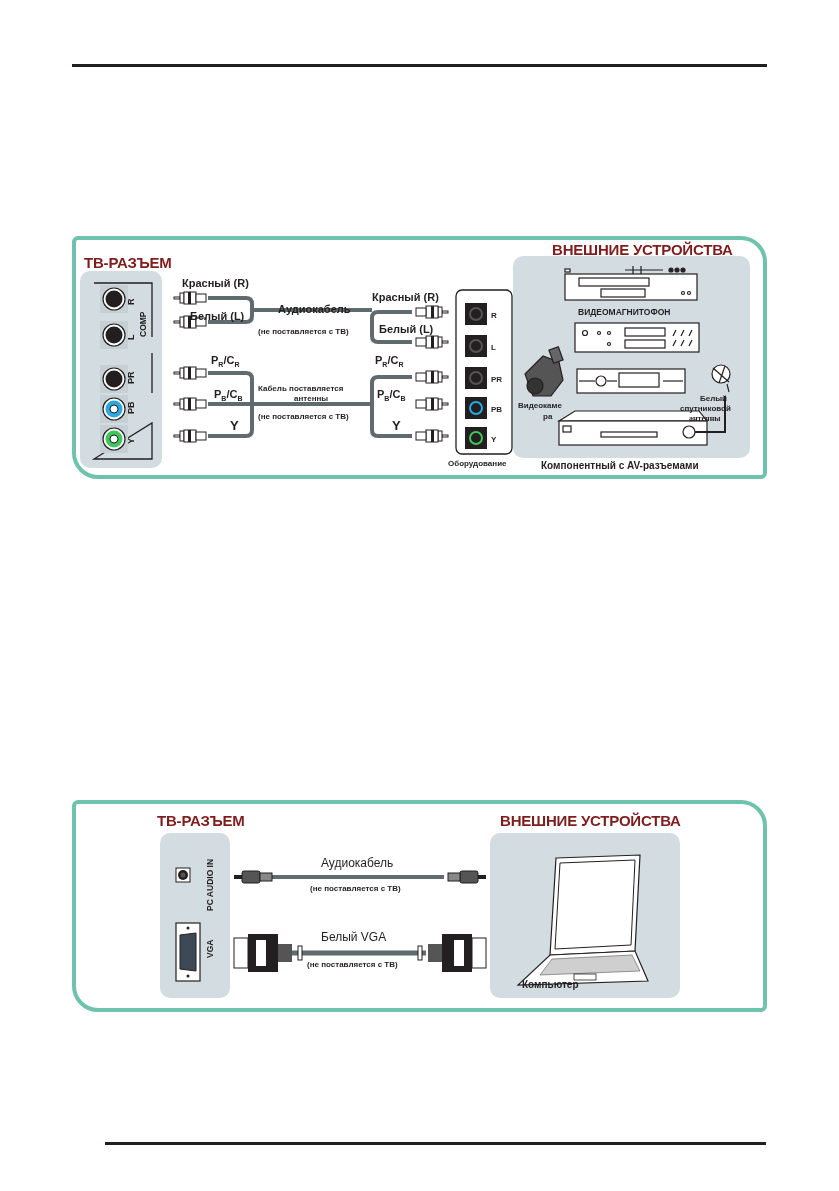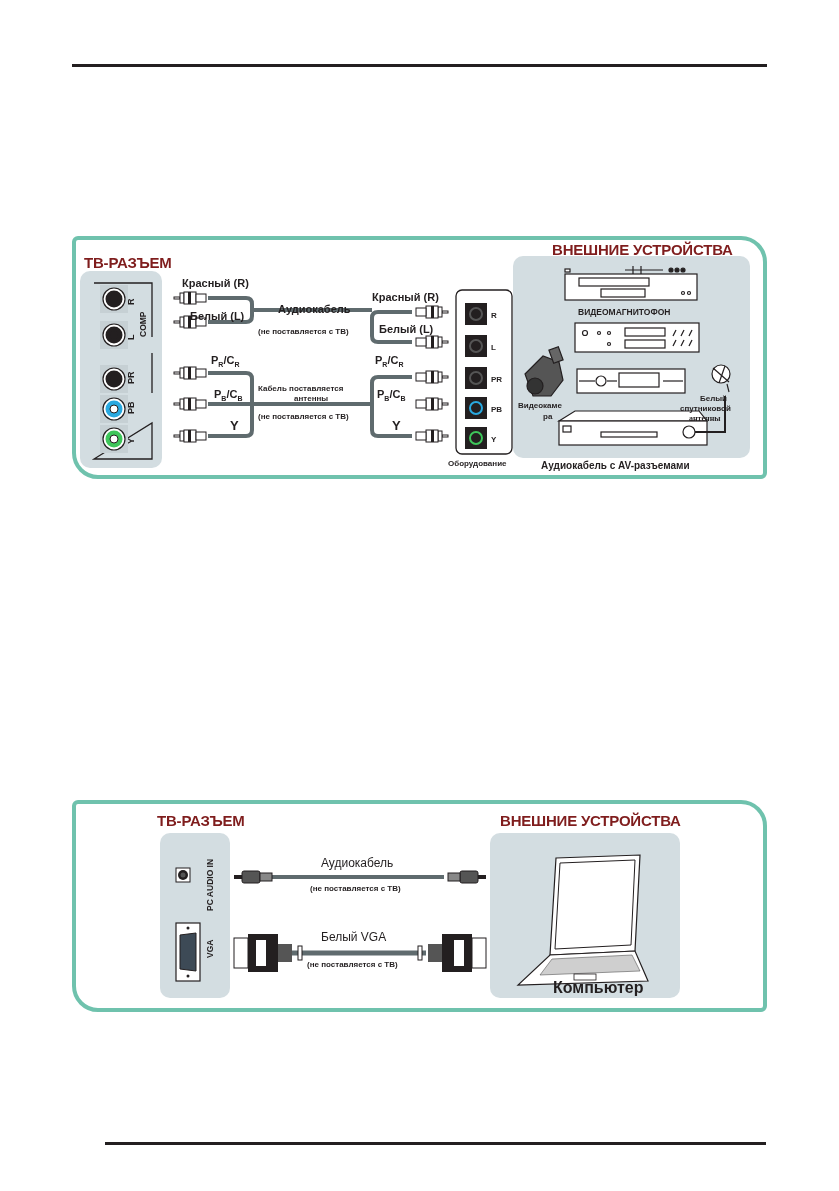--- a/index.html
+++ b/index.html
@@ -277,21 +277,21 @@
       <rect x="38" y="92" width="10" height="14" fill="#666" transform="rotate(-20 43 99)"></rect>
     </g>
   </g>
 </svg>
 <div class="lbl s9" style="left:578px; top:307px;">ВИДЕОМАГНИТОФОН</div>
 <div class="lbl s8" style="left:518px; top:401px;text-align:right;">Видеокаме</div>
 <div class="lbl s8" style="left:543px; top:412px;">ра</div>
 <div class="lbl s8" style="left:700px; top:394px;">Белый</div>
 <div class="lbl s8" style="left:680px; top:404px;">спутниковой</div>
 <div class="lbl s8" style="left:689px; top:414px;font-family:Liberation Serif, serif;">антенны</div>
-<div class="lbl" style="left:541px; top:460px; font-size:10px;">Аудиокабель с AV-разъемами</div>
+<div class="lbl" style="left:541px; top:460px; font-size:10px;">Компонентный с AV-разъемами</div>
 
 <div class="panel panel-2"></div>
 <div class="hdr" style="left:157px; top:812px;">ТВ-РАЗЪЕМ</div>
 <div class="hdr" style="left:500px; top:812px;">ВНЕШНИЕ УСТРОЙСТВА</div>
 
 <div class="gray-box" style="left:160px; top:833px; width:70px; height:165px;"></div>
 <svg style="left:160px; top:833px;" width="70" height="165">
   <g>
     <rect x="16" y="35" width="14" height="14" fill="#fff" stroke="#231f20" stroke-width="1"></rect>
     <circle cx="23" cy="42" r="5" fill="#231f20"></circle>
@@ -337,15 +337,15 @@
 <div class="lbl s8" style="left:307px; top:960px;">(не поставляется с ТВ)</div>
 
 <div class="gray-box" style="left:490px; top:833px; width:190px; height:165px;"></div>
 <svg style="left:490px; top:833px;" width="190" height="165">
   <path d="M66,25 L150,22 L145,118 L60,122 Z" fill="#fff" stroke="#231f20" stroke-width="1.2"></path>
   <path d="M70,30 L145,27 L141,112 L65,116 Z" fill="#fff" stroke="#231f20" stroke-width="1"></path>
   <path d="M60,122 L145,118 L158,148 L28,152 Z" fill="#fff" stroke="#231f20" stroke-width="1.2"></path>
   <path d="M62,126 L142,122 L150,138 L50,142 Z" fill="#cfcfcf" stroke="#555" stroke-width="0.6"></path>
   <rect x="84" y="141" width="22" height="6" fill="#fff" stroke="#231f20" stroke-width="0.8"></rect>
 </svg>
-<div class="lbl" style="left:553px; top:979px; font-size:16px;">Компьютер</div>
+<div class="lbl" style="left:522px; top:979px; font-size:10px;">Компьютер</div>
 
 <div class="rule rule-bottom"></div>
 
 </body></html>

